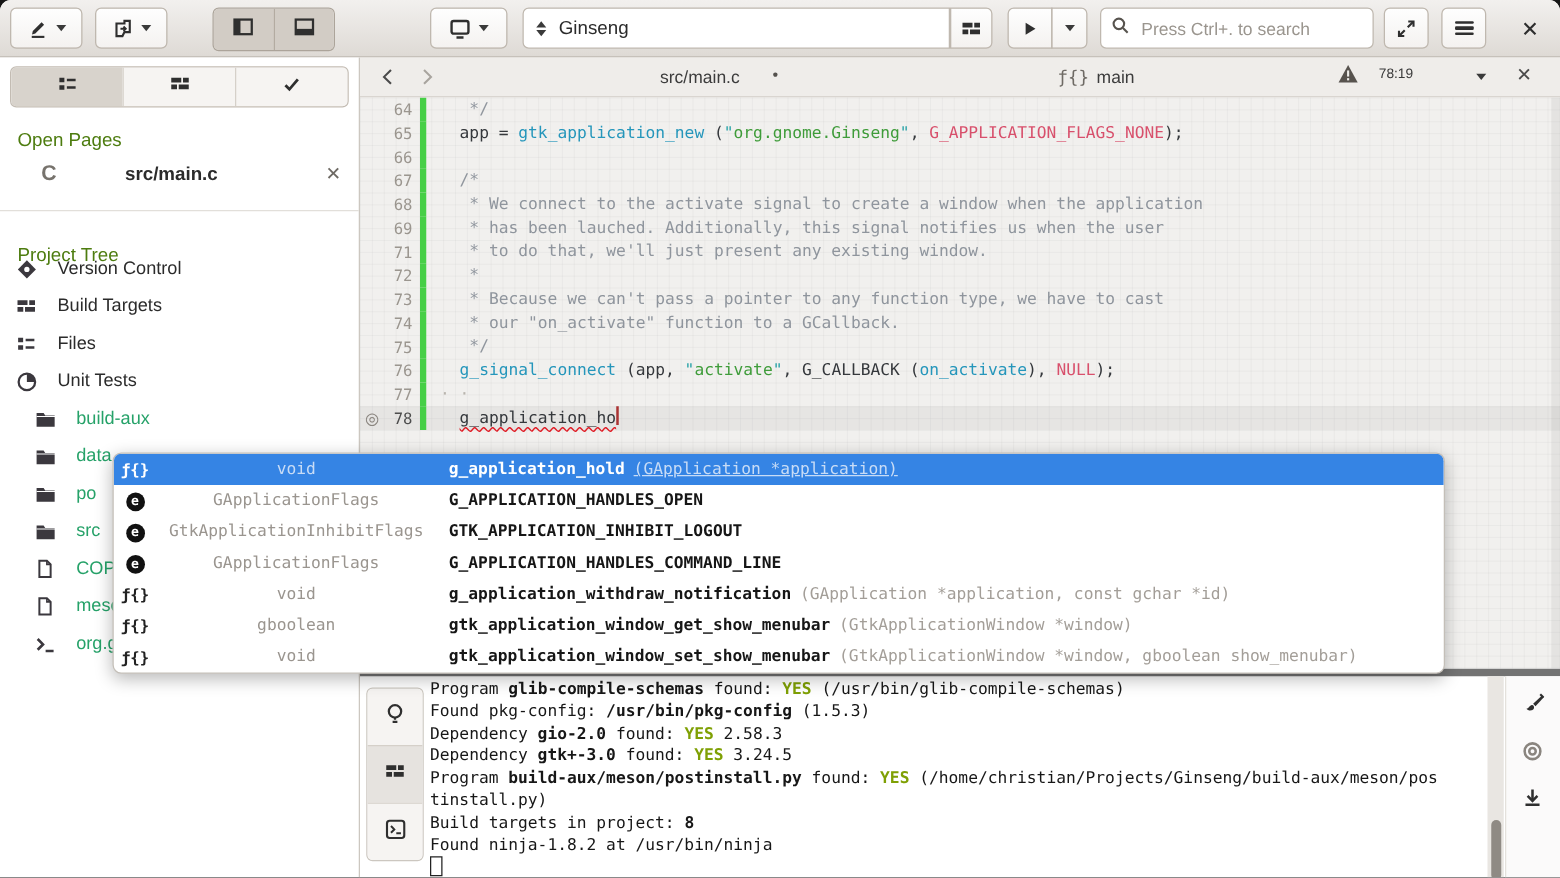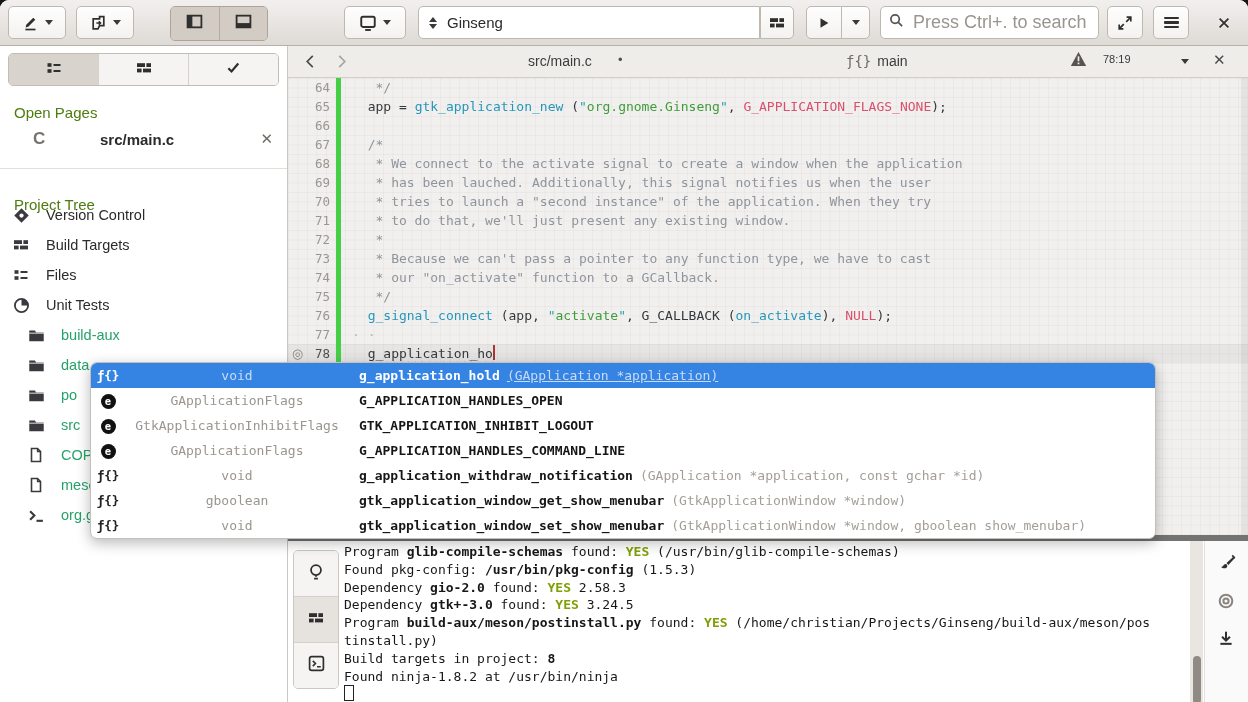--- a/index.html
+++ b/index.html
@@ -21,21 +21,21 @@
   .omni{position:absolute;left:418px;top:6px;width:342px;height:33px;background:#fff;
         border:1px solid #bfb8af;border-radius:5px 0 0 5px;box-sizing:border-box;
         display:flex;align-items:center;padding-left:10px;gap:10px;cursor:pointer;}
   .omni .ud{display:flex;flex-direction:column;gap:2px;}
   .ud i{width:0;height:0;border-left:4px solid transparent;border-right:4px solid transparent;display:block;}
   .ud .up{border-bottom:5px solid #3a3a3a}.ud .dn{border-top:5px solid #3a3a3a}
   .omni-title{font-size:15px;color:#2b2b2b;}
   .search{position:absolute;left:880px;top:6px;width:219px;height:33px;background:#fff;
           border:1px solid #bfb8af;border-radius:5px;box-sizing:border-box;
           display:flex;align-items:center;padding:0 8px;gap:7px;}
-  .search input{border:none;outline:none;flex:1;font-size:18px;color:#3a3a3a;
+  .search input{border:none;outline:none;flex:1;font-size:14px;color:#3a3a3a;
                 font-family:"Liberation Sans",sans-serif;background:transparent;}
   .search input::placeholder{color:#9a958e;}
   .hdr-x{position:absolute;top:6px;left:1206px;width:36px;height:33px;display:flex;align-items:center;
          justify-content:center;cursor:pointer;}
   .bars span{display:block;width:15px;height:2.2px;background:#2f2f2f;margin:2.6px 0;border-radius:1px;}
   
   .sidebar{position:absolute;left:0;top:46px;width:288px;bottom:0;background:#fff;
            border-right:1px solid #ccc7c0;box-sizing:border-box;}
   .side-tabs{position:absolute;left:8px;right:8px;top:7px;height:31px;display:flex;
              border:1px solid #c3bcb3;border-radius:5px;overflow:hidden;background:#f6f4f2;}
@@ -377,21 +377,20 @@
   </div>
 
   <div class="editor" id="code">
     <div class="escroll"></div>
   <div class="line"><span class="ln">64</span><span class="bar"></span><span class="codeseg"><span class="tk-comment">   */</span></span></div>
       <div class="line"><span class="ln">65</span><span class="bar"></span><span class="codeseg"><span class="tk-plain">  app = </span><span class="tk-func">gtk_application_new</span><span class="tk-plain"> (</span><span class="tk-quote">"</span><span class="tk-string">org.gnome.Ginseng</span><span class="tk-quote">"</span><span class="tk-plain">, </span><span class="tk-const">G_APPLICATION_FLAGS_NONE</span><span class="tk-plain">);</span></span></div>
       <div class="line"><span class="ln">66</span><span class="bar"></span><span class="codeseg"></span></div>
       <div class="line"><span class="ln">67</span><span class="bar"></span><span class="codeseg"><span class="tk-comment">  /*</span></span></div>
       <div class="line"><span class="ln">68</span><span class="bar"></span><span class="codeseg"><span class="tk-comment">   * We connect to the activate signal to create a window when the application</span></span></div>
       <div class="line"><span class="ln">69</span><span class="bar"></span><span class="codeseg"><span class="tk-comment">   * has been lauched. Additionally, this signal notifies us when the user</span></span></div>
-      <div class="line"><span class="ln">70</span><span class="bar"></span><span class="codeseg"><span class="tk-comment">   * tries to launch a "second instance" of the application. When they try</span></span></div>
       <div class="line"><span class="ln">71</span><span class="bar"></span><span class="codeseg"><span class="tk-comment">   * to do that, we'll just present any existing window.</span></span></div>
       <div class="line"><span class="ln">72</span><span class="bar"></span><span class="codeseg"><span class="tk-comment">   *</span></span></div>
       <div class="line"><span class="ln">73</span><span class="bar"></span><span class="codeseg"><span class="tk-comment">   * Because we can't pass a pointer to any function type, we have to cast</span></span></div>
       <div class="line"><span class="ln">74</span><span class="bar"></span><span class="codeseg"><span class="tk-comment">   * our "on_activate" function to a GCallback.</span></span></div>
       <div class="line"><span class="ln">75</span><span class="bar"></span><span class="codeseg"><span class="tk-comment">   */</span></span></div>
       <div class="line"><span class="ln">76</span><span class="bar"></span><span class="codeseg"><span class="tk-plain">  </span><span class="tk-func">g_signal_connect</span><span class="tk-plain"> (app, </span><span class="tk-quote">"</span><span class="tk-string">activate</span><span class="tk-quote">"</span><span class="tk-plain">, G_CALLBACK (</span><span class="tk-func">on_activate</span><span class="tk-plain">), </span><span class="tk-const">NULL</span><span class="tk-plain">);</span></span></div>
       <div class="line"><span class="ln">77</span><span class="bar"></span><span class="codeseg"><span class="tk-ws">· ·</span></span></div>
       <div class="line current"><span class="ln-marker">◎</span><span class="ln">78</span><span class="bar"></span><span class="codeseg"><span class="tk-plain">  </span><span class="tk-error">g_application_ho</span><span class="caret-i"></span></span></div>
     </div>
 

